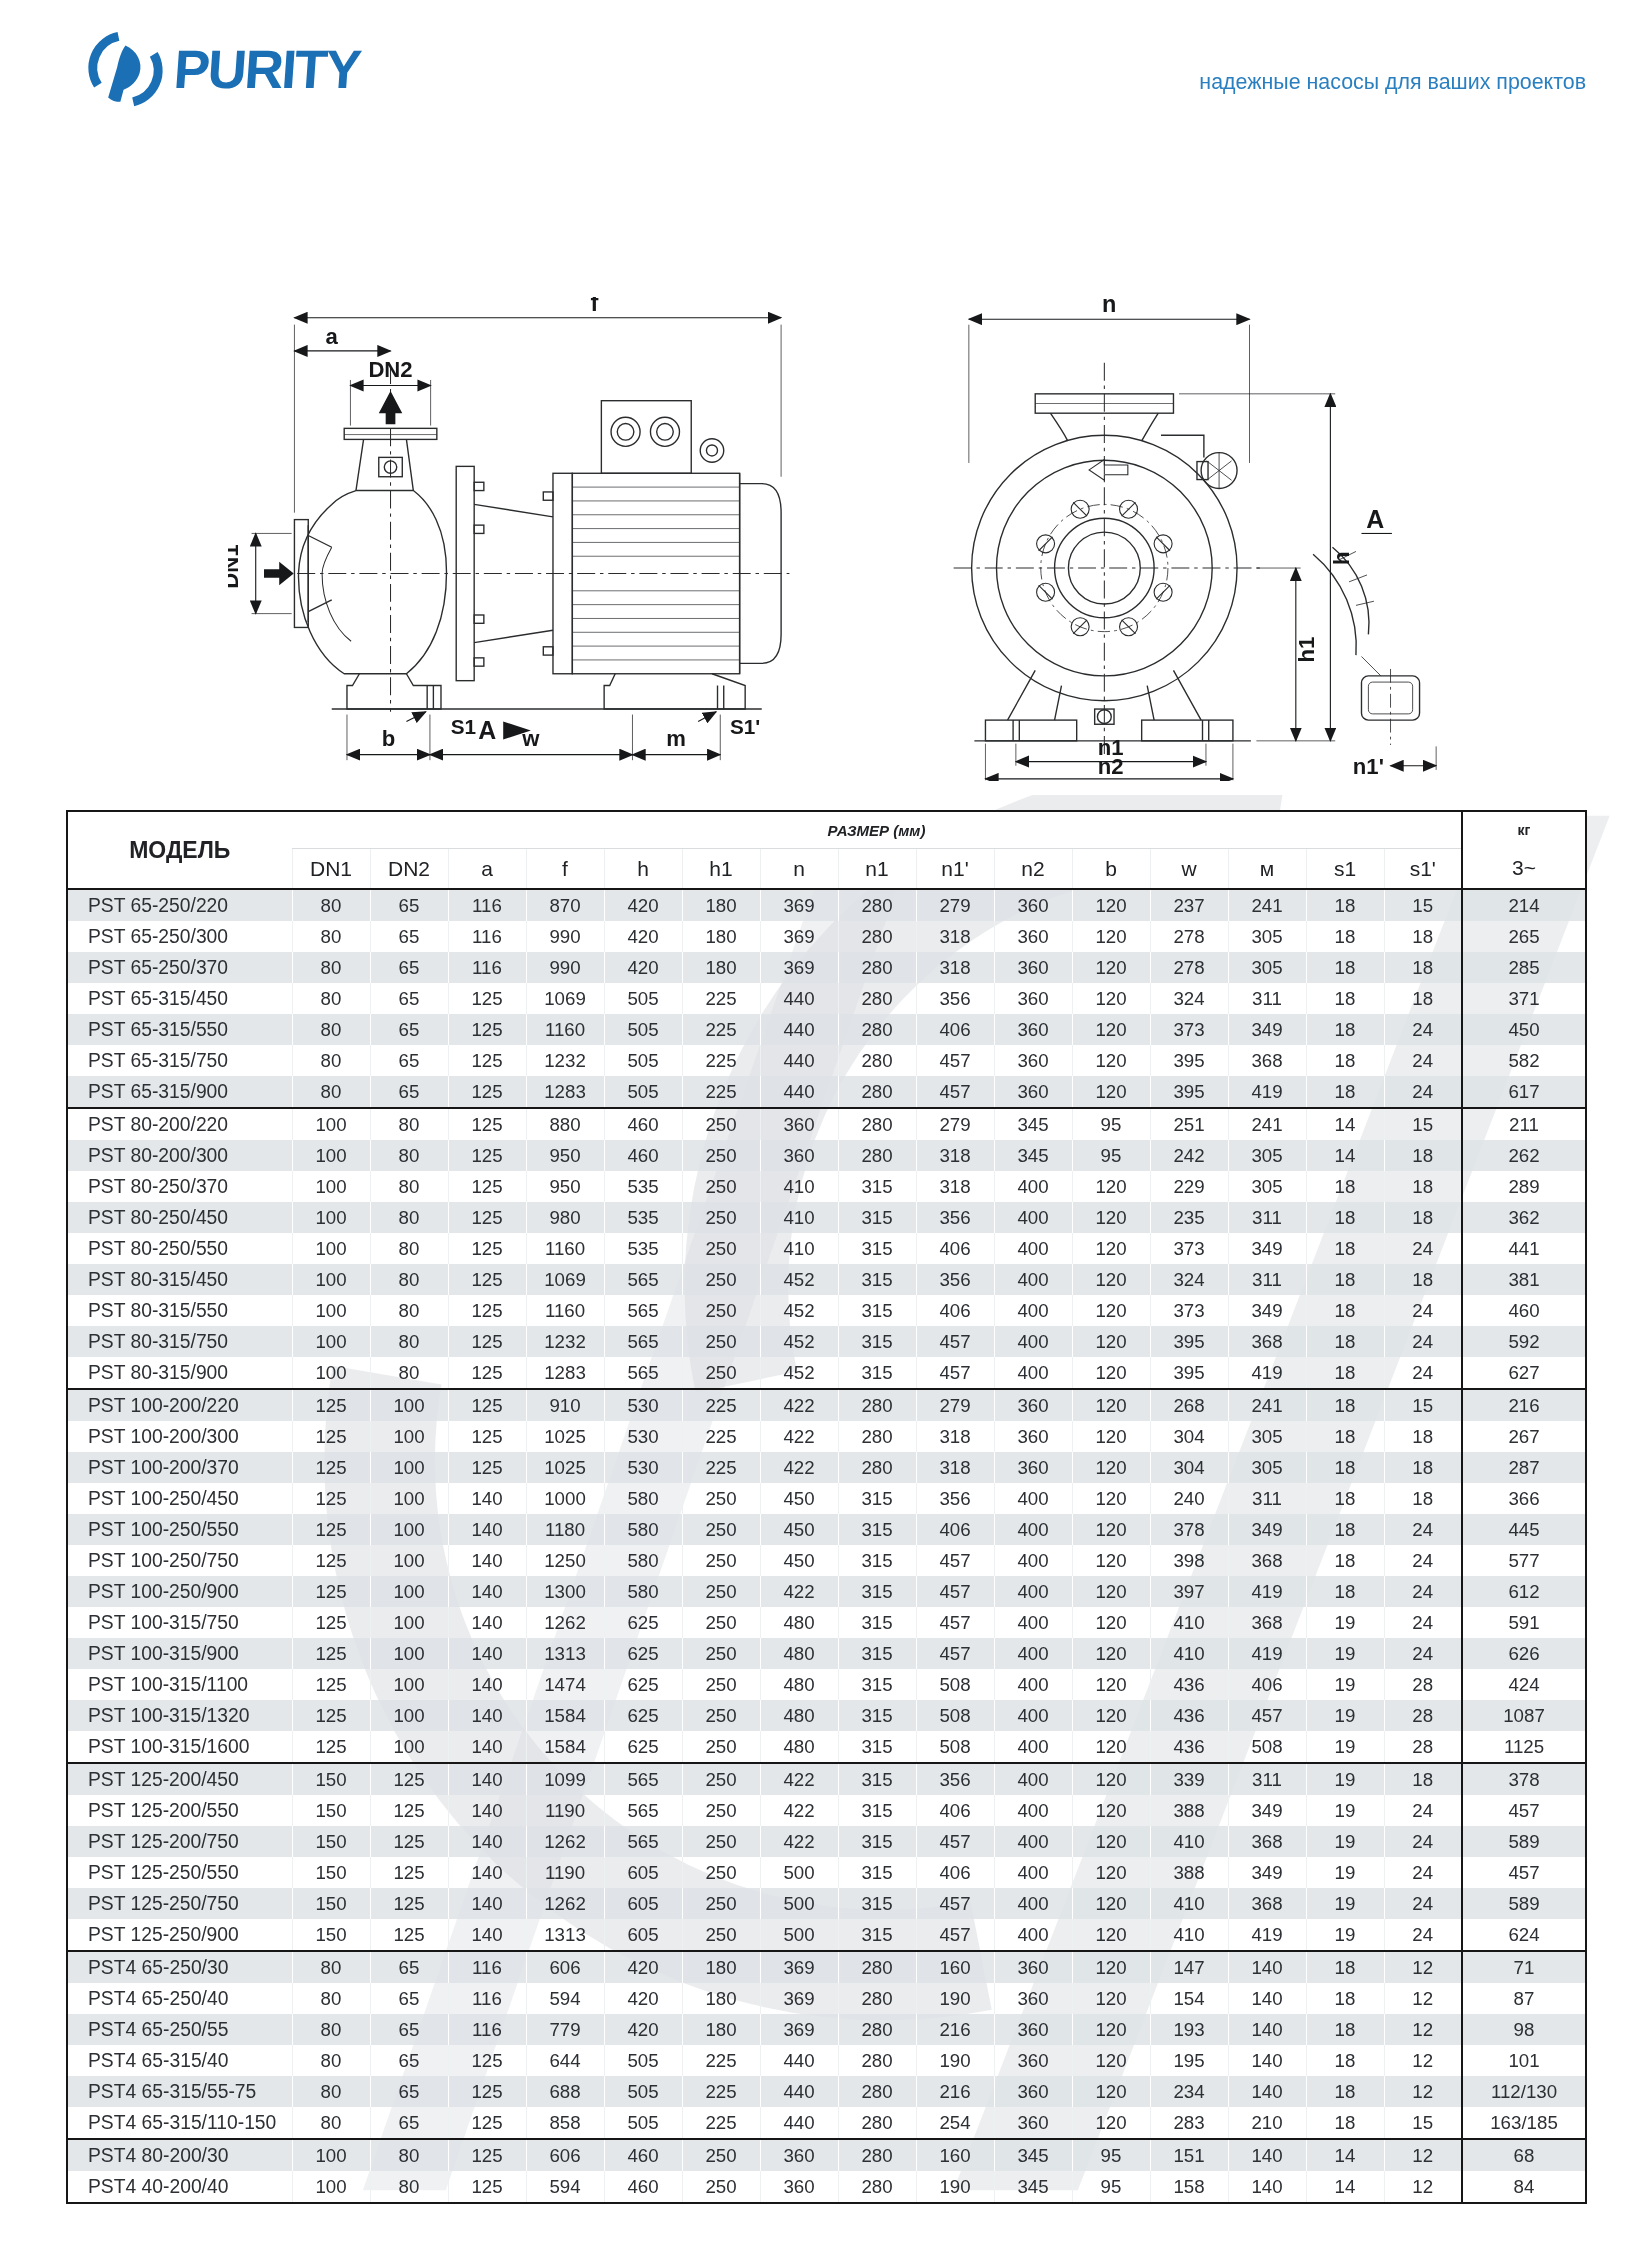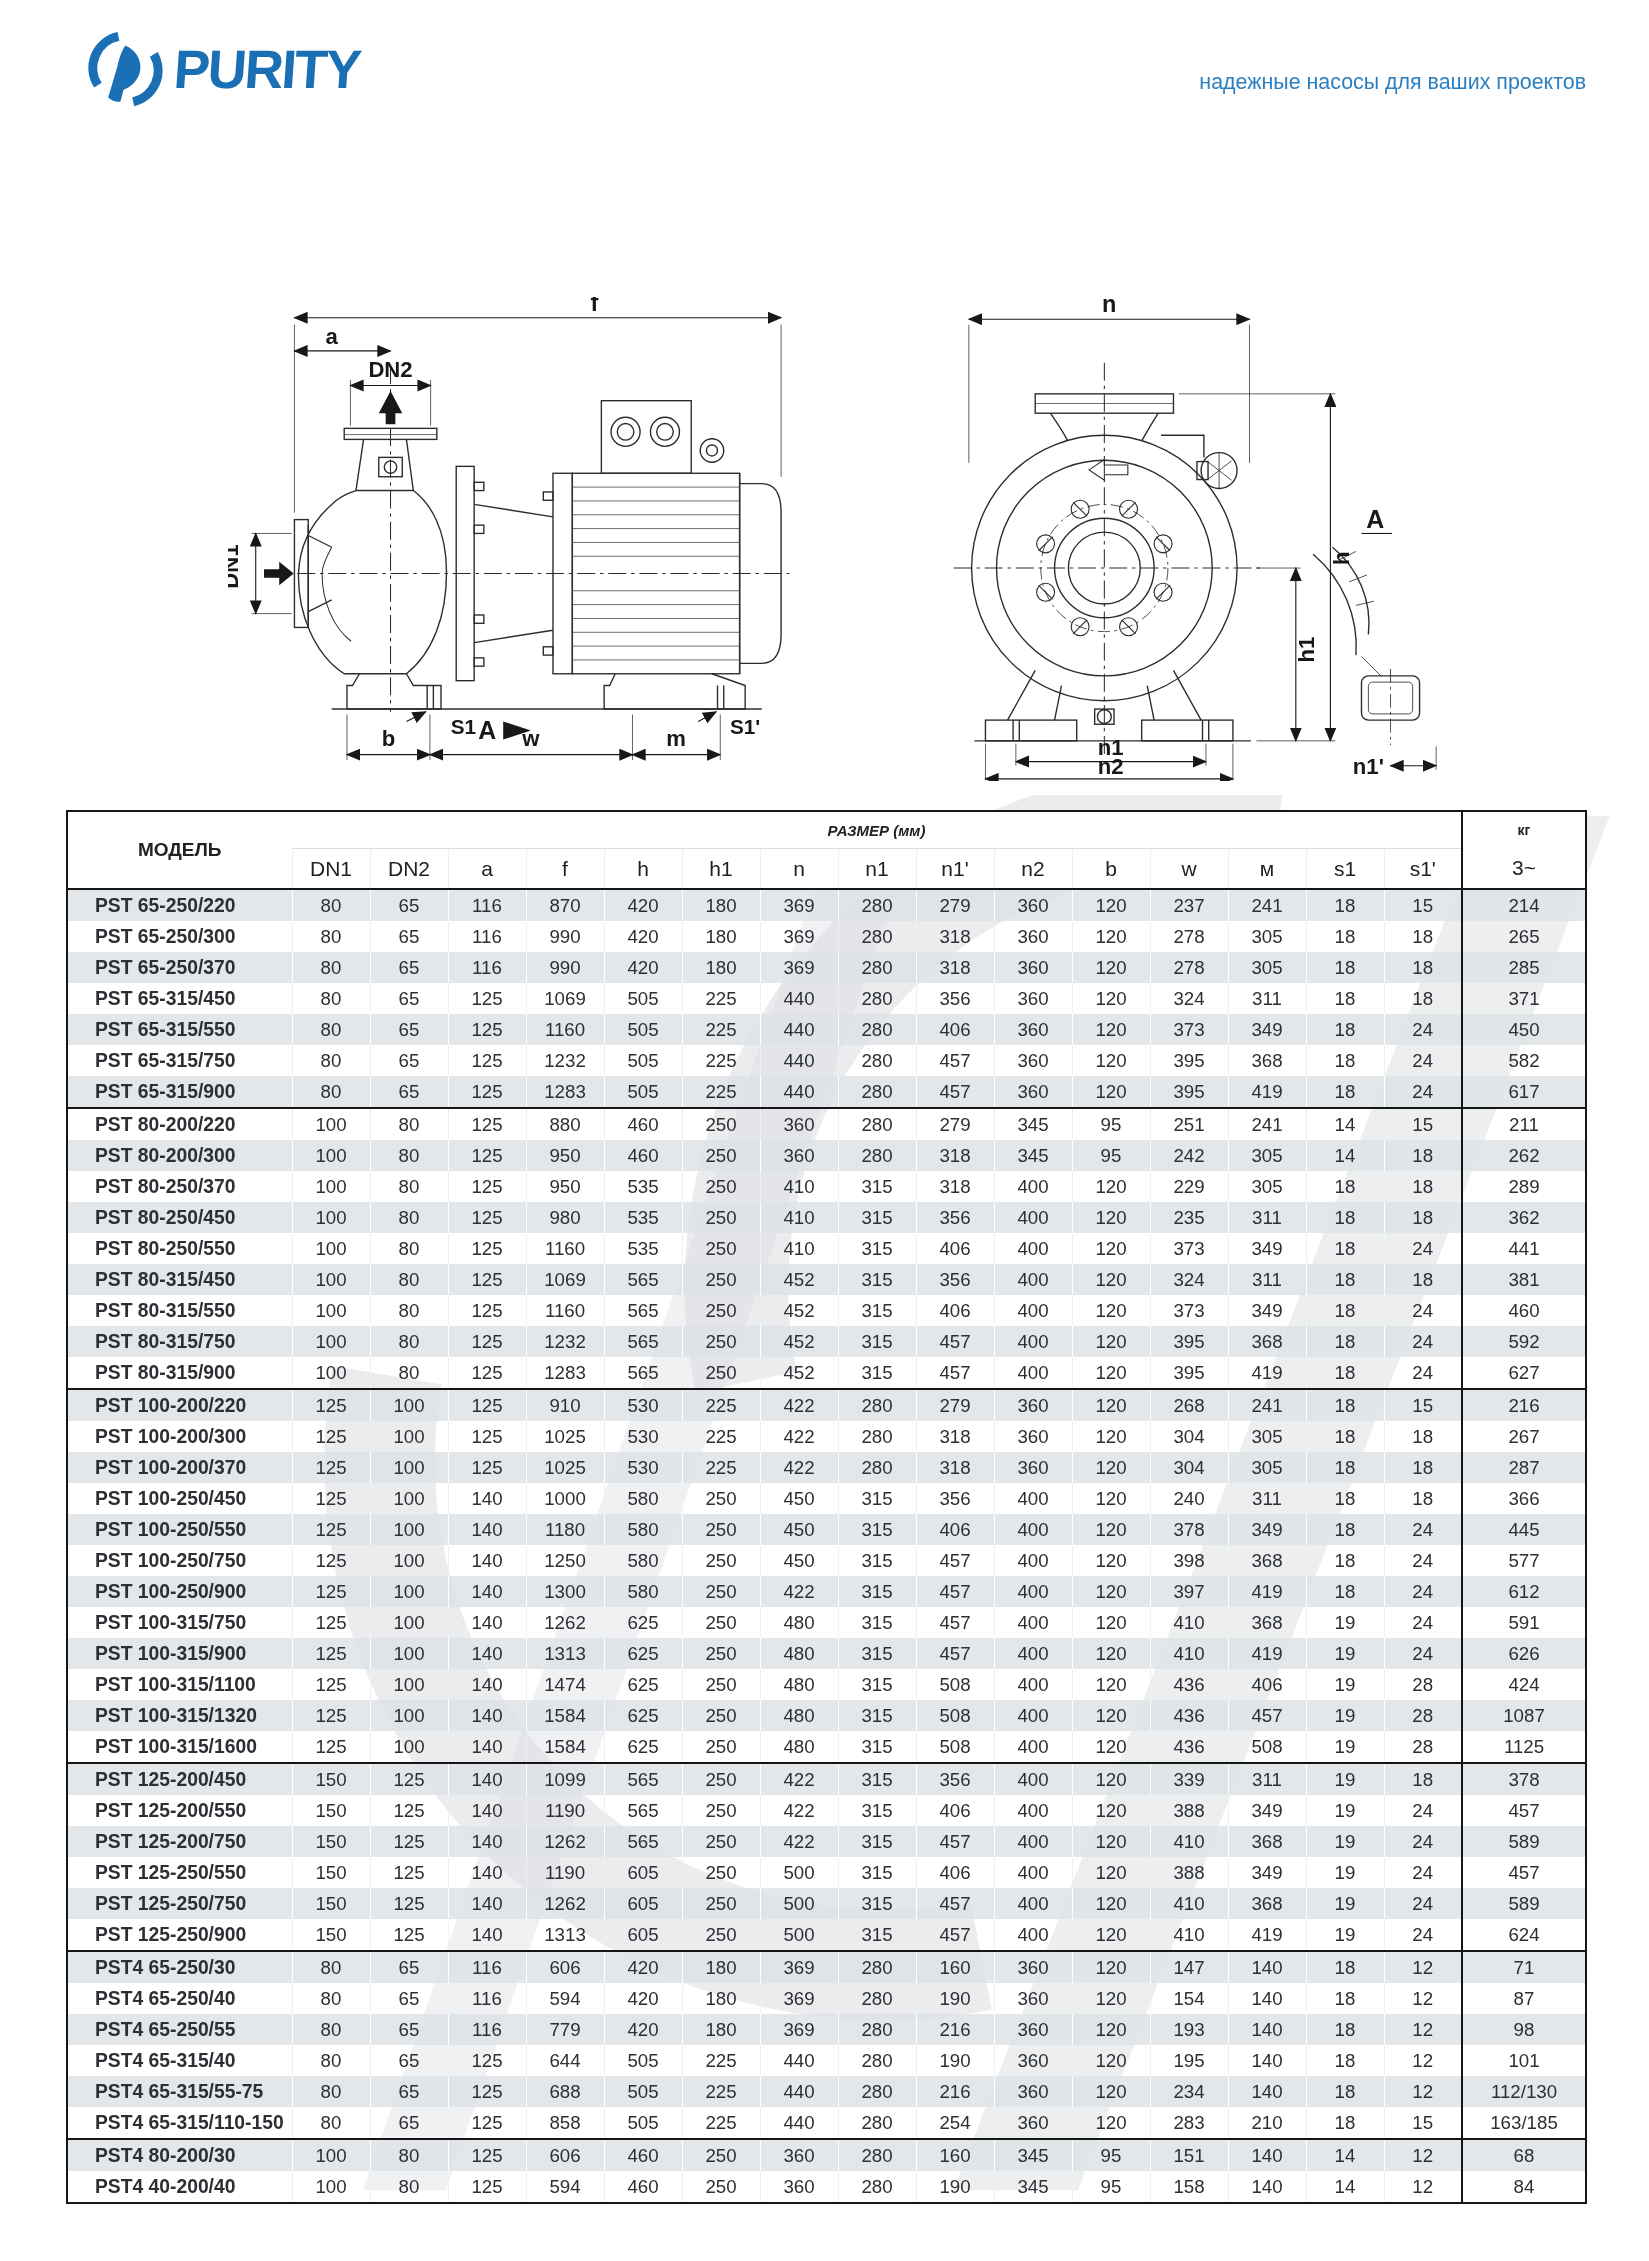--- a/index.html
+++ b/index.html
@@ -15,28 +15,28 @@
   .draw{position:absolute;z-index:2;}
   .draw text{font-family:"Liberation Sans",sans-serif;font-weight:bold;fill:#17181a;}
   
   .wm{position:absolute;left:0;top:795px;z-index:1;pointer-events:none;}
   
   table.sheet{position:absolute;left:66px;top:810px;z-index:2;border-collapse:collapse;
               table-layout:fixed;background:transparent;}
   table.sheet{border:2.8px solid #161616;}
   th,td{padding:0;margin:0;}
   thead th{font-size:21px;font-weight:normal;color:#202225;background:#fff;}
-  th.model-h{font-size:19px;font-weight:bold;border-bottom:2.8px solid #161616;}
+  th.model-h{font-size:23px;font-weight:bold;border-bottom:2.8px solid #161616;}
   th.size-h{font-size:15px;font-weight:bold;border-bottom:1.4px solid #d9dde0;height:36px;font-style:italic;}
   th.kg-h{font-size:14px;font-weight:bold;height:36px;}
   tr.cols th{height:39px;border-bottom:2.8px solid #161616;border-left:1.4px solid #edf0f1;}
   tbody td{height:31px;font-size:18.7px;text-align:center;color:#2c2f33;
            border-left:1.4px solid #eef1f2;background:transparent;}
   tbody tr.stripe td{background:rgba(222,227,230,0.85);border-left:1.4px solid #ffffff;}
-  tbody td.model{font-size:19.3px;font-weight:bold;text-align:left;padding-left:27px;}
+  tbody td.model{font-size:19.3px;font-weight:normal;text-align:left;padding-left:20px;}
   tbody td.kg{font-weight:normal;}
   .kg-l{border-left:2.1px solid #161616 !important;}
   tbody tr.group-start td{border-top:2.8px solid #161616;}
 </style>
 </head>
 <body>
 
 <div class="page">
 
   <div class="logo">

